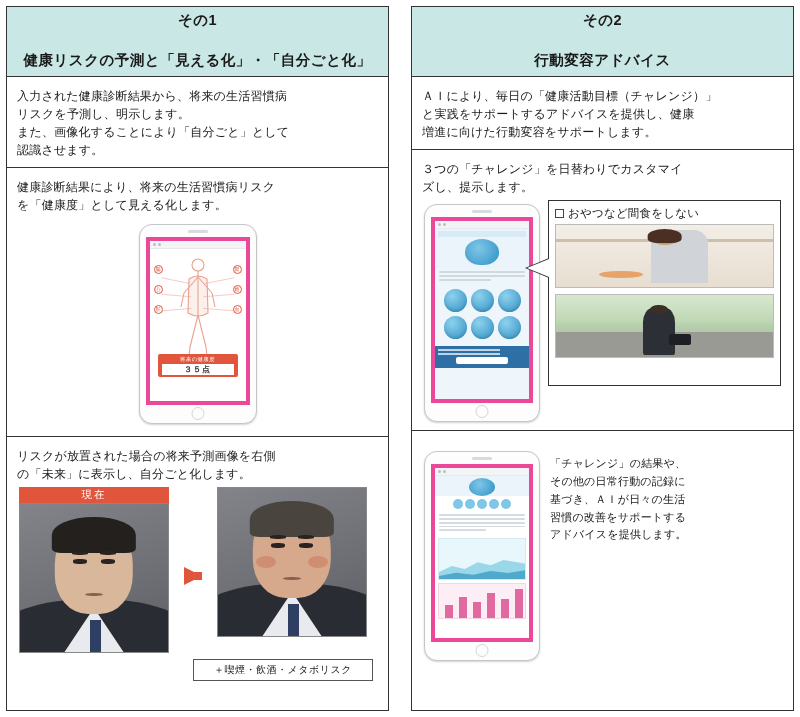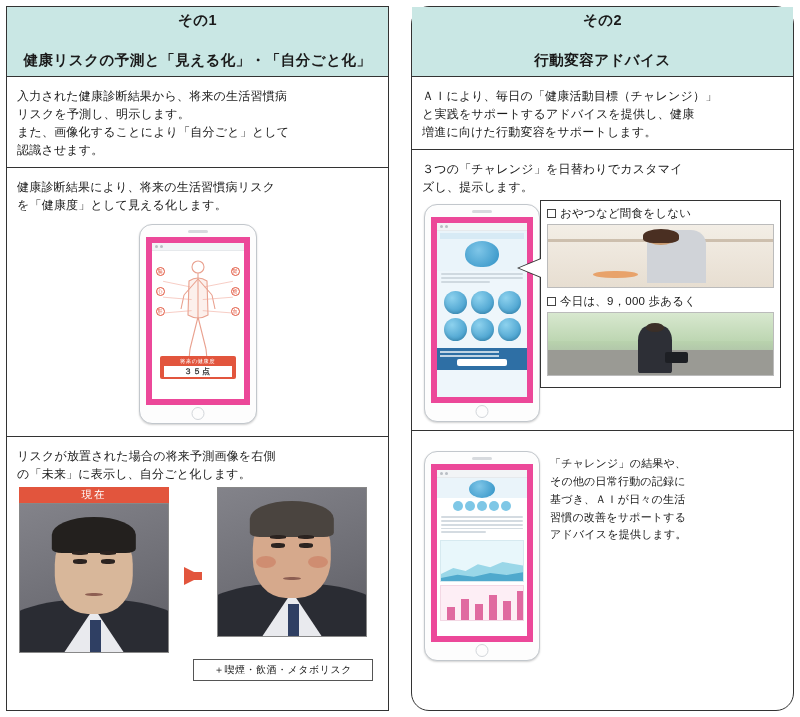--- a/index.html
+++ b/index.html
@@ -19,21 +19,21 @@
     position: absolute;
     top: 6px;
     width: 383px;
     height: 705px;
     border: 1px solid #333;
     background: #fff;
     display: flex;
     flex-direction: column;
   }
   .panel-left  { left: 6px; }
-  .panel-right { left: 411px; border-radius: 18px; }
+  .panel-right { left: 411px; }
 
   .panel-header {
     background: #c9e7e4;
     border-bottom: 1px solid #333;
     padding: 4px 6px 6px 6px;
     text-align: center;
     font-weight: bold;
     font-size: 14.5px;
     line-height: 1.35;
     letter-spacing: 0.5px;
@@ -70,21 +70,21 @@
     background: #d7dade;
   }
   .phone .home {
     position: absolute; bottom: 3px; left: 50%;
     transform: translateX(-50%);
     width: 13px; height: 13px; border-radius: 50%;
     border: 1px solid #d2d6da;
   }
   .phone-screen {
     background: #fff;
-    border: 6px solid #ec4899;
+    border: 4px solid #ec4899;
     overflow: hidden;
     position: relative;
   }
   .statusbar {
     height: 8px;
     background: #f2f4f6;
     border-bottom: 1px solid #e6e9ec;
     display: flex; align-items: center; gap: 2px;
     padding: 0 3px;
     font-size: 4px; color: #9aa0a6;
@@ -178,21 +178,21 @@
     content: ""; position: absolute; left: -16px; top: -4px;
     width: 16px; height: 8px; background: #e2553d;
   }
   .risk-note {
     width: 180px; margin: 6px 0 0 176px;
     border: 1px solid #555; text-align: center;
     font-size: 10px; padding: 3px 2px; letter-spacing: 0.5px;
   }
 
   
-  .challenge-row { display: flex; padding: 4px 2px 0 2px; align-items: flex-start; justify-content: center; }
+  .challenge-row { display: flex; gap: 8px; padding: 4px 2px 0 2px; align-items: flex-start; justify-content: center; }
   .phone2 { width: 116px; flex: 0 0 116px; margin-top: 4px; }
   .phone2 .phone-screen { height: 186px; background: #eef6fb; }
   .app-top { background: #eaf4fa; padding: 2px 3px; }
   .app-title-bar { height: 6px; background: #d7eaf5; margin-bottom: 2px; }
   .blue-blob {
     width: 34px; height: 26px; margin: 2px auto 2px auto; border-radius: 50% 50% 46% 46%;
     background: radial-gradient(circle at 40% 35%, #7fc6e8, #2e90c4);
   }
   .app-lines { padding: 2px 4px; }
   .app-lines .ln { height: 2px; background: #cfd9e0; margin-bottom: 2px; border-radius: 1px; }
@@ -428,24 +428,20 @@
             <span class="chk-box"></span>
             <span>おやつなど間食をしない</span>
           </div>
           <div class="photo kitchen">
             <div class="shelf"></div>
             <div class="person"></div>
             <div class="head"></div>
             <div class="hair"></div>
             <div class="dish"></div>
           </div>
-          <div class="chk-line">
-            <span class="chk-box"></span>
-            <span>今日は、9，000 歩あるく</span>
-          </div>
           <div class="photo walk">
             <div class="sky"></div>
             <div class="path"></div>
             <div class="person"></div>
             <div class="head"></div>
             <div class="bag"></div>
           </div>
         </div>
       </div>
     </div>

